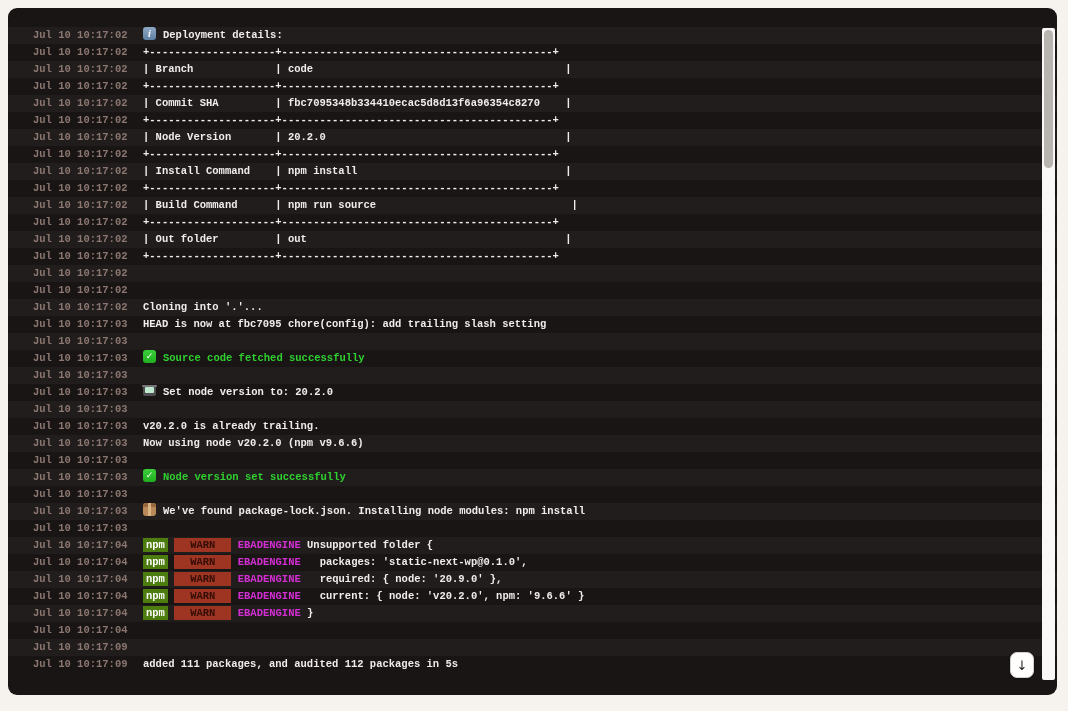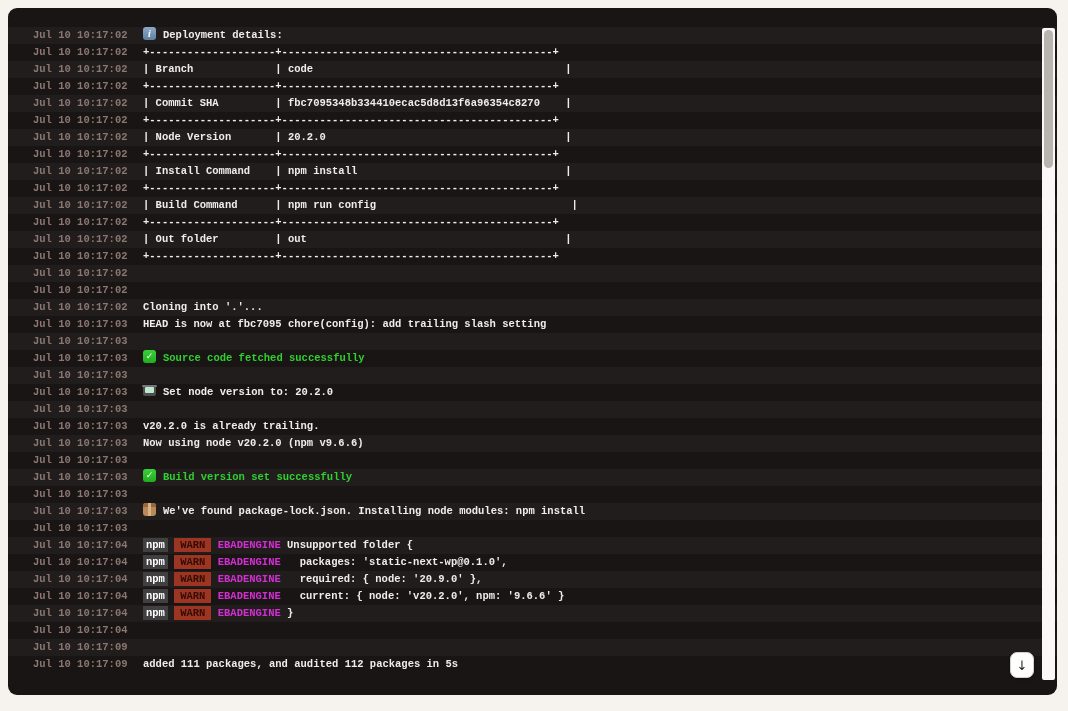--- a/index.html
+++ b/index.html
@@ -25,22 +25,22 @@
   }
   .row:nth-child(odd) { background:#211d1d; }
   .ts {
     display:inline-block; width:110px; color:#8b7770;
     font-weight:700; vertical-align:top;
   }
   .content { white-space:pre; }
   .seg-default { color:#efecea;text-align:center; }
   .seg-green   { color:#2fd02f; }
   .seg-magenta { color:#d32ed3; }
-  .seg-npm     { background:#404040; color:#ffffff; padding:1px 3px; }
-  .seg-warn    { background:#9e3522; color:#330d06; padding:1px 6px; }
+  .seg-npm     { background:#4d7c0f; color:#ffffff; padding:1px 3px; }
+  .seg-warn    { background:#9e3522; color:#330d06; padding:1px 16px; }
   .icon {
     display:inline-block; width:13px; height:13px; border-radius:3px;
     margin-right:7px; vertical-align:-2px; position:relative;
     text-align:center; line-height:13px; font-size:9px; color:#fff;
   }
   .icon::after { position:absolute; left:0; right:0; top:0; bottom:0; }
   .icon-info { background:linear-gradient(#8ea9c6,#5f80a3); }
   .icon-info::after { content:"i"; font-family:"Liberation Serif",serif; font-style:italic; font-weight:700; font-size:10px; line-height:13px; }
   .icon-download { background:linear-gradient(#5b90d8,#3a6abd); }
   .icon-download::after { content:"↓"; font-family:"DejaVu Sans",sans-serif; font-weight:700; line-height:13px; }
@@ -78,37 +78,37 @@
         <div class="row"><span class="ts">Jul 10 10:17:02</span><span class="content"><span class="icon icon-info"></span><span class="seg seg-default">Deployment details:</span></span></div>
         <div class="row"><span class="ts">Jul 10 10:17:02</span><span class="content"><span class="seg seg-default">+--------------------+-------------------------------------------+</span></span></div>
         <div class="row"><span class="ts">Jul 10 10:17:02</span><span class="content"><span class="seg seg-default">| Branch             | code                                        |</span></span></div>
         <div class="row"><span class="ts">Jul 10 10:17:02</span><span class="content"><span class="seg seg-default">+--------------------+-------------------------------------------+</span></span></div>
         <div class="row"><span class="ts">Jul 10 10:17:02</span><span class="content"><span class="seg seg-default">| Commit SHA         | fbc7095348b334410ecac5d8d13f6a96354c8270    |</span></span></div>
         <div class="row"><span class="ts">Jul 10 10:17:02</span><span class="content"><span class="seg seg-default">+--------------------+-------------------------------------------+</span></span></div>
         <div class="row"><span class="ts">Jul 10 10:17:02</span><span class="content"><span class="seg seg-default">| Node Version       | 20.2.0                                      |</span></span></div>
         <div class="row"><span class="ts">Jul 10 10:17:02</span><span class="content"><span class="seg seg-default">+--------------------+-------------------------------------------+</span></span></div>
         <div class="row"><span class="ts">Jul 10 10:17:02</span><span class="content"><span class="seg seg-default">| Install Command    | npm install                                 |</span></span></div>
         <div class="row"><span class="ts">Jul 10 10:17:02</span><span class="content"><span class="seg seg-default">+--------------------+-------------------------------------------+</span></span></div>
-        <div class="row"><span class="ts">Jul 10 10:17:02</span><span class="content"><span class="seg seg-default">| Build Command      | npm run config                               |</span></span></div>
+        <div class="row"><span class="ts">Jul 10 10:17:02</span><span class="content"><span class="seg seg-default">| Build Command      | npm run source                               |</span></span></div>
         <div class="row"><span class="ts">Jul 10 10:17:02</span><span class="content"><span class="seg seg-default">+--------------------+-------------------------------------------+</span></span></div>
         <div class="row"><span class="ts">Jul 10 10:17:02</span><span class="content"><span class="seg seg-default">| Out folder         | out                                         |</span></span></div>
         <div class="row"><span class="ts">Jul 10 10:17:02</span><span class="content"><span class="seg seg-default">+--------------------+-------------------------------------------+</span></span></div>
         <div class="row"><span class="ts">Jul 10 10:17:02</span><span class="content"></span></div>
         <div class="row"><span class="ts">Jul 10 10:17:02</span><span class="content"></span></div>
         <div class="row"><span class="ts">Jul 10 10:17:02</span><span class="content"><span class="seg seg-default">Cloning into '.'...</span></span></div>
         <div class="row"><span class="ts">Jul 10 10:17:03</span><span class="content"><span class="seg seg-default">HEAD is now at fbc7095 chore(config): add trailing slash setting</span></span></div>
         <div class="row"><span class="ts">Jul 10 10:17:03</span><span class="content"></span></div>
         <div class="row"><span class="ts">Jul 10 10:17:03</span><span class="content"><span class="icon icon-check"></span><span class="seg seg-green">Source code fetched successfully</span></span></div>
         <div class="row"><span class="ts">Jul 10 10:17:03</span><span class="content"></span></div>
         <div class="row"><span class="ts">Jul 10 10:17:03</span><span class="content"><span class="icon icon-laptop"></span><span class="seg seg-default">Set node version to: 20.2.0</span></span></div>
         <div class="row"><span class="ts">Jul 10 10:17:03</span><span class="content"></span></div>
         <div class="row"><span class="ts">Jul 10 10:17:03</span><span class="content"><span class="seg seg-default">v20.2.0 is already trailing.</span></span></div>
         <div class="row"><span class="ts">Jul 10 10:17:03</span><span class="content"><span class="seg seg-default">Now using node v20.2.0 (npm v9.6.6)</span></span></div>
         <div class="row"><span class="ts">Jul 10 10:17:03</span><span class="content"></span></div>
-        <div class="row"><span class="ts">Jul 10 10:17:03</span><span class="content"><span class="icon icon-check"></span><span class="seg seg-green">Build version set successfully</span></span></div>
+        <div class="row"><span class="ts">Jul 10 10:17:03</span><span class="content"><span class="icon icon-check"></span><span class="seg seg-green">Node version set successfully</span></span></div>
         <div class="row"><span class="ts">Jul 10 10:17:03</span><span class="content"></span></div>
         <div class="row"><span class="ts">Jul 10 10:17:03</span><span class="content"><span class="icon icon-package"></span><span class="seg seg-default">We've found package-lock.json. Installing node modules: npm install</span></span></div>
         <div class="row"><span class="ts">Jul 10 10:17:03</span><span class="content"></span></div>
         <div class="row"><span class="ts">Jul 10 10:17:04</span><span class="content"><span class="seg seg-npm">npm</span><span class="seg seg-default"> </span><span class="seg seg-warn">WARN</span><span class="seg seg-default"> </span><span class="seg seg-magenta">EBADENGINE</span><span class="seg seg-default"> Unsupported folder {</span></span></div>
         <div class="row"><span class="ts">Jul 10 10:17:04</span><span class="content"><span class="seg seg-npm">npm</span><span class="seg seg-default"> </span><span class="seg seg-warn">WARN</span><span class="seg seg-default"> </span><span class="seg seg-magenta">EBADENGINE</span><span class="seg seg-default">   packages: 'static-next-wp@0.1.0',</span></span></div>
         <div class="row"><span class="ts">Jul 10 10:17:04</span><span class="content"><span class="seg seg-npm">npm</span><span class="seg seg-default"> </span><span class="seg seg-warn">WARN</span><span class="seg seg-default"> </span><span class="seg seg-magenta">EBADENGINE</span><span class="seg seg-default">   required: { node: '20.9.0' },</span></span></div>
         <div class="row"><span class="ts">Jul 10 10:17:04</span><span class="content"><span class="seg seg-npm">npm</span><span class="seg seg-default"> </span><span class="seg seg-warn">WARN</span><span class="seg seg-default"> </span><span class="seg seg-magenta">EBADENGINE</span><span class="seg seg-default">   current: { node: 'v20.2.0', npm: '9.6.6' }</span></span></div>
         <div class="row"><span class="ts">Jul 10 10:17:04</span><span class="content"><span class="seg seg-npm">npm</span><span class="seg seg-default"> </span><span class="seg seg-warn">WARN</span><span class="seg seg-default"> </span><span class="seg seg-magenta">EBADENGINE</span><span class="seg seg-default"> }</span></span></div>
         <div class="row"><span class="ts">Jul 10 10:17:04</span><span class="content"></span></div>
         <div class="row"><span class="ts">Jul 10 10:17:09</span><span class="content"></span></div>

